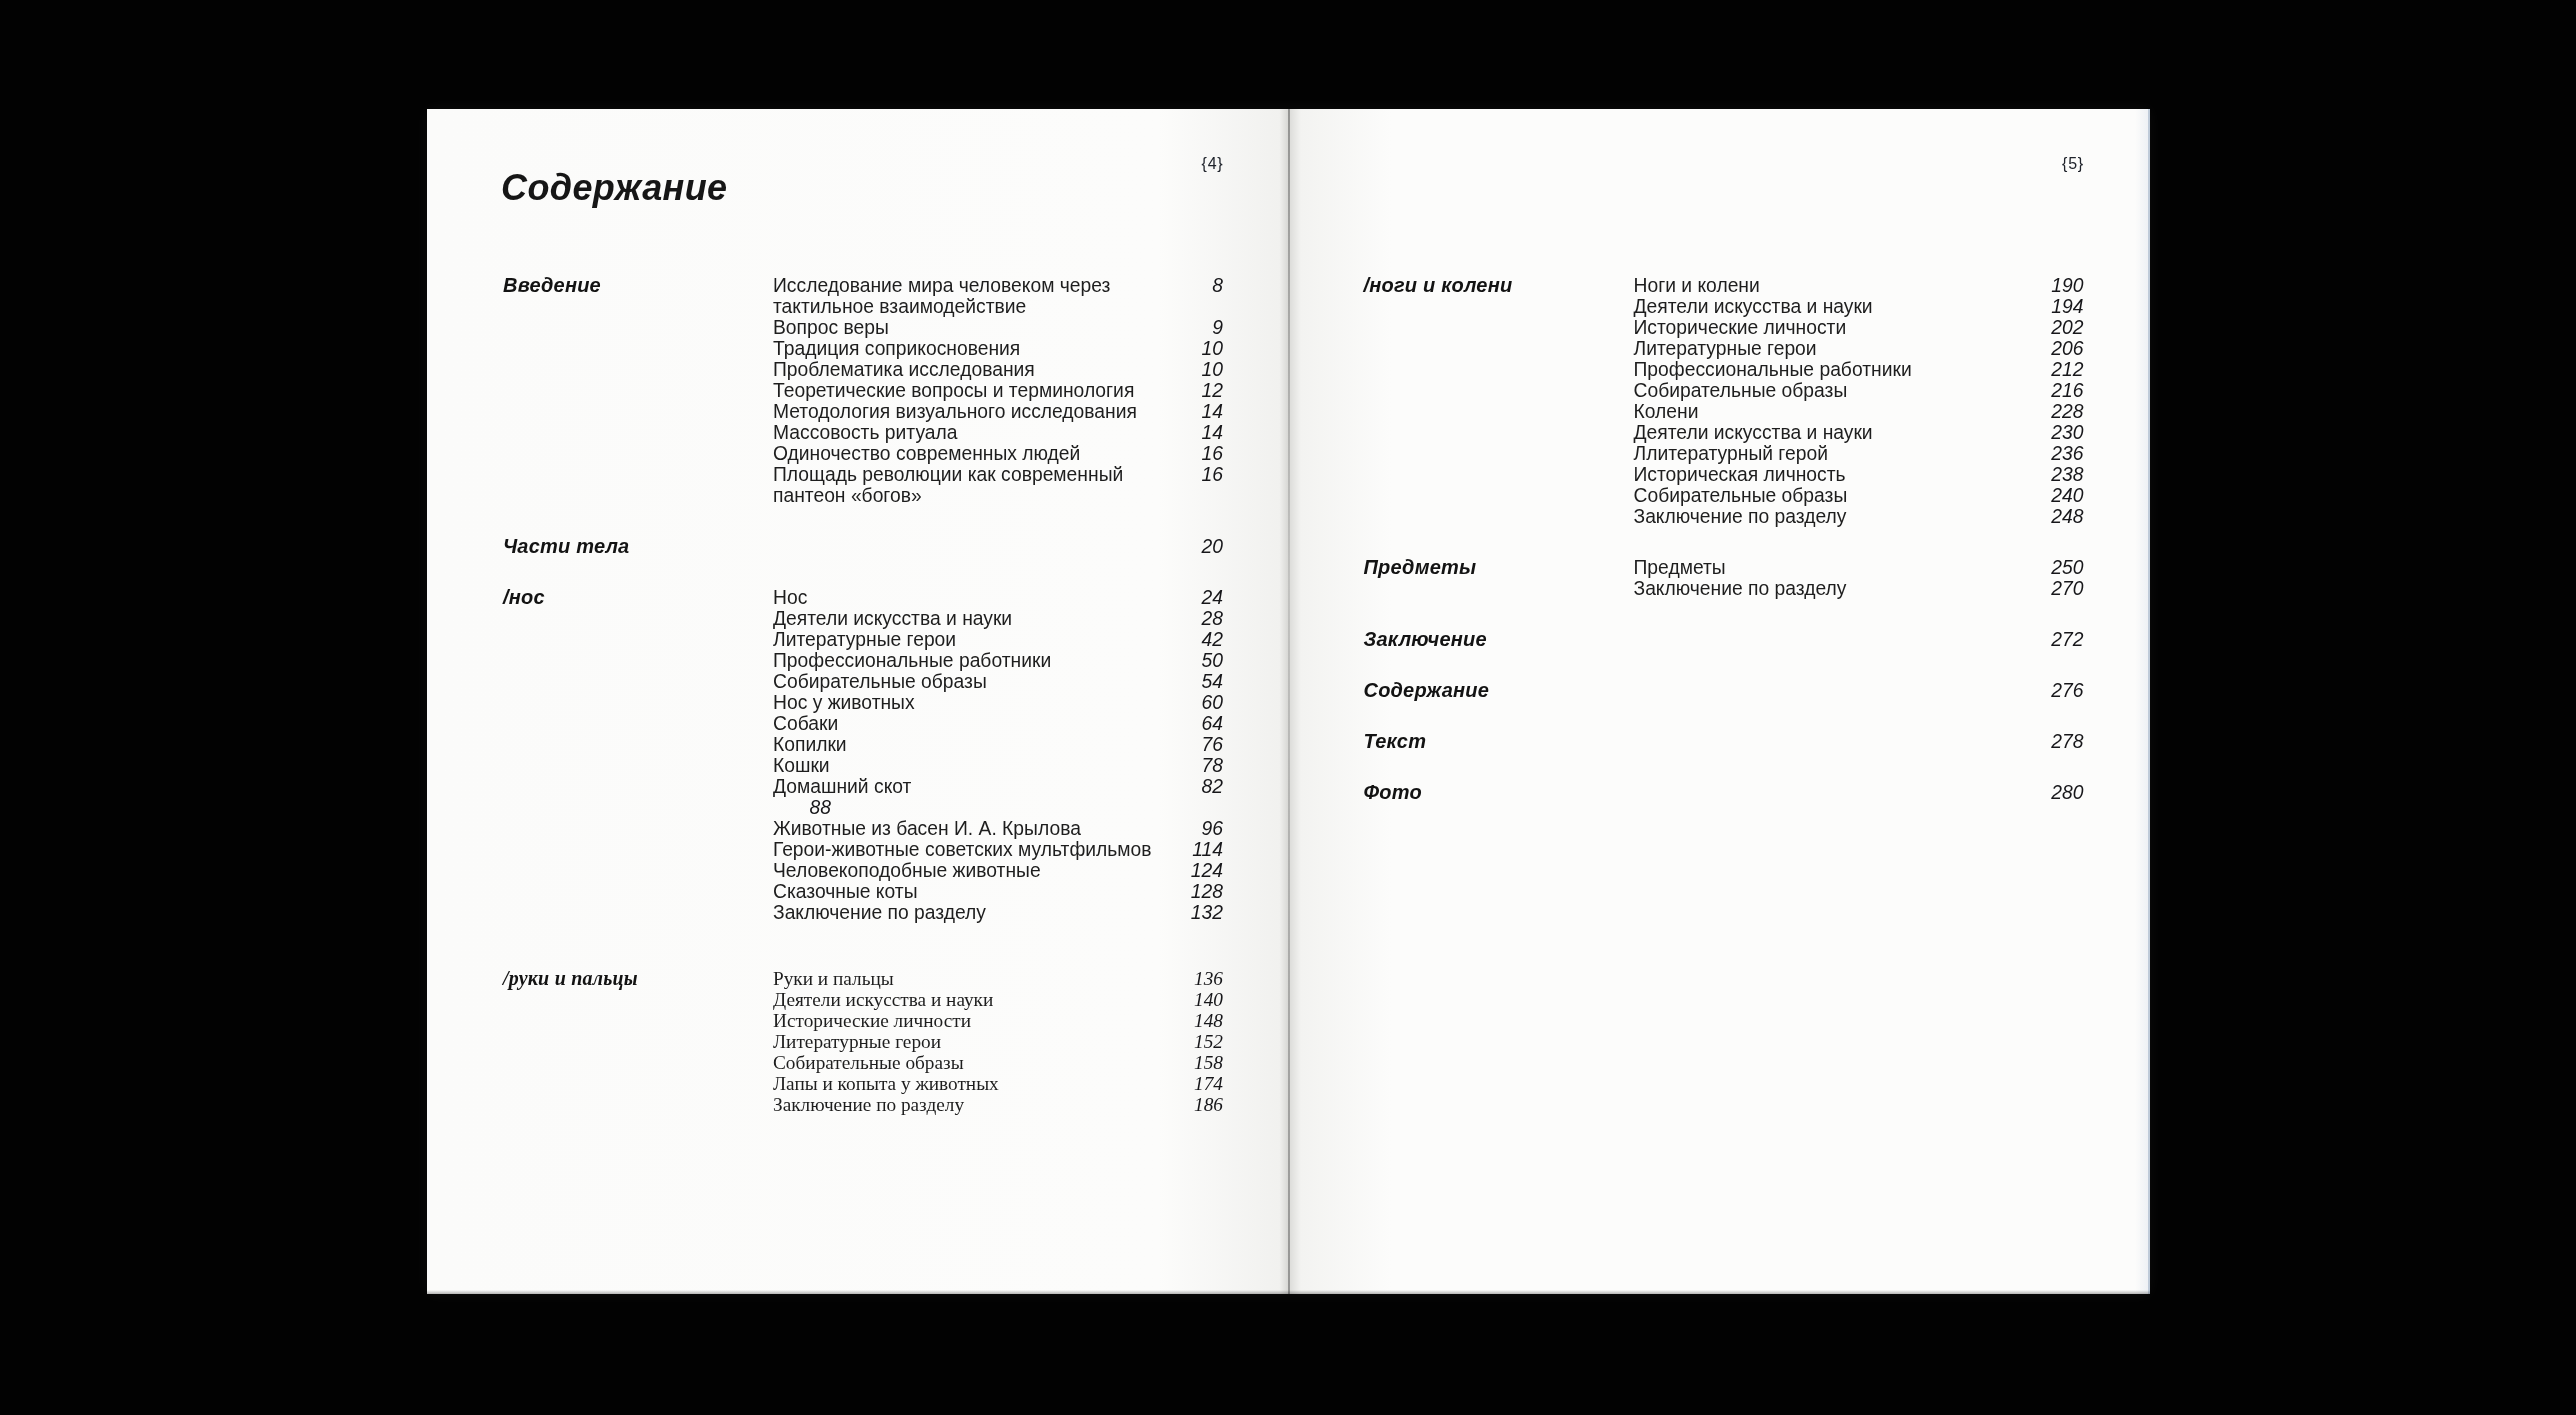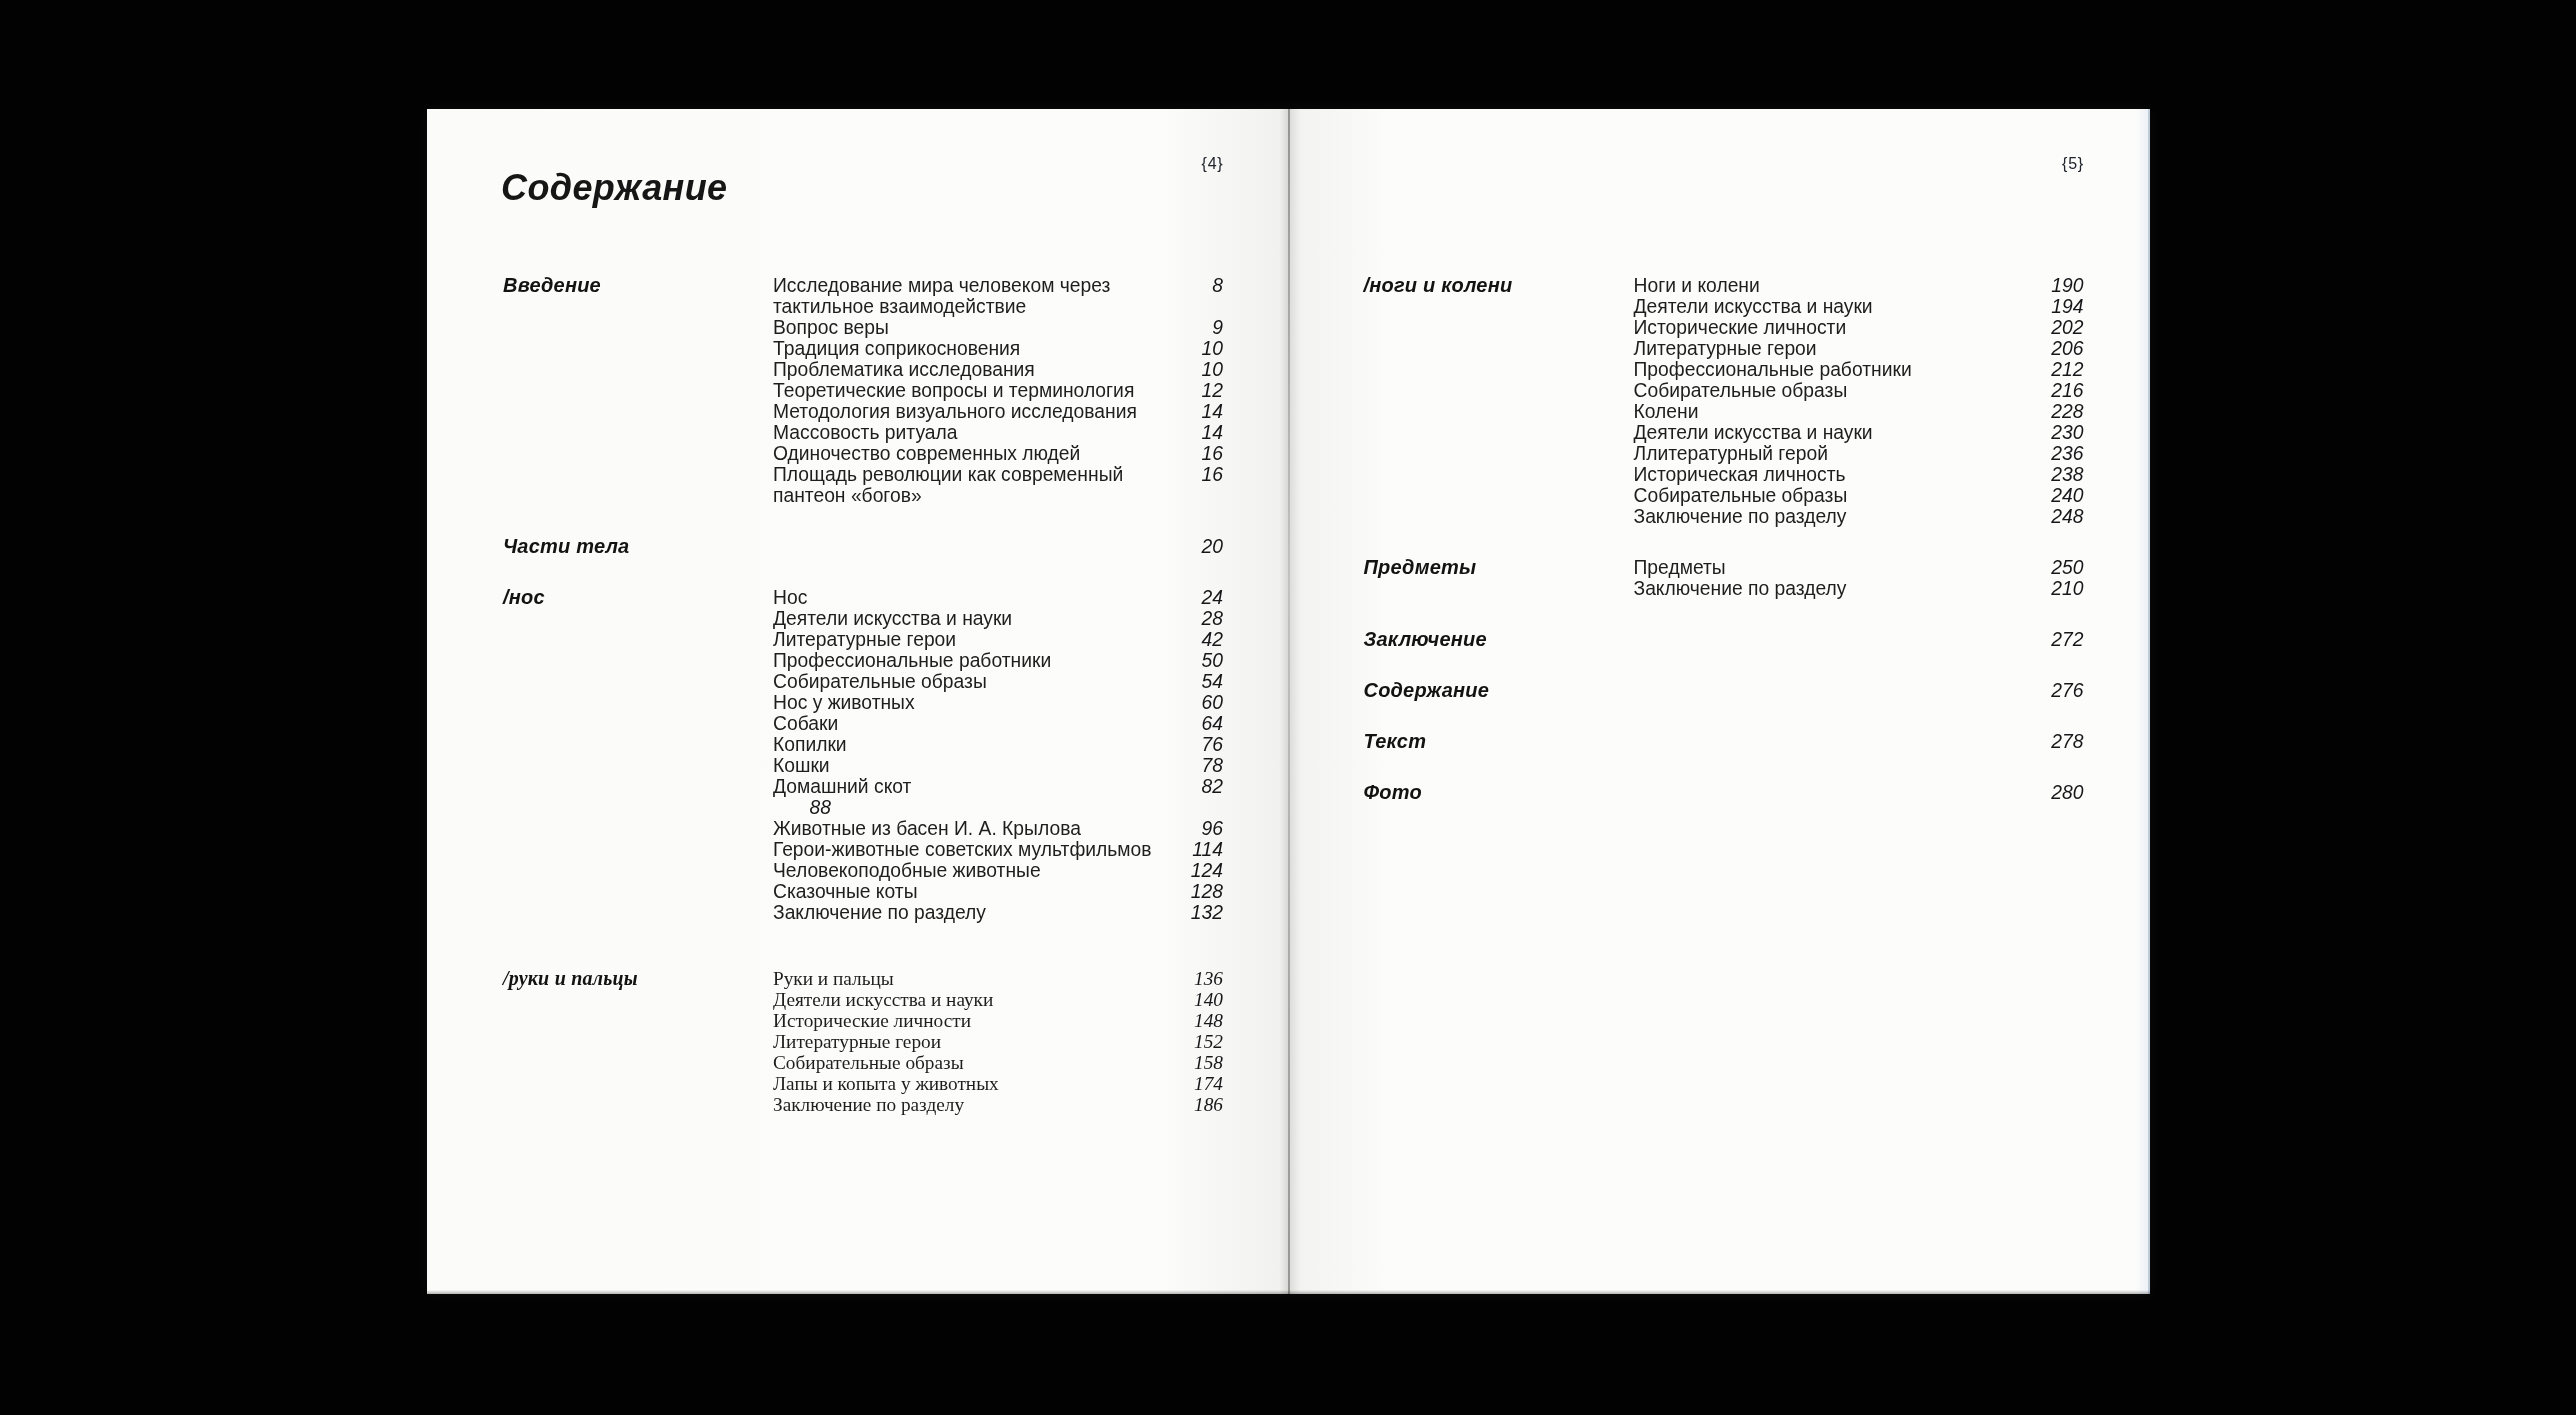--- a/index.html
+++ b/index.html
@@ -348,21 +348,21 @@
           </div>
           <div class="section">
             <div class="section-label">Предметы</div>
             <div class="entries">
               <div class="entry">
                 <span class="entry-text">Предметы</span>
                 <span class="entry-page">250</span>
               </div>
               <div class="entry">
                 <span class="entry-text">Заключение по разделу</span>
-                <span class="entry-page">210</span>
+                <span class="entry-page">270</span>
               </div>
             </div>
           </div>
           <div class="section">
             <div class="section-label">Заключение</div>
             <div class="entries">
               <div class="entry">
                 <span class="entry-text"></span>
                 <span class="entry-page">272</span>
               </div>

